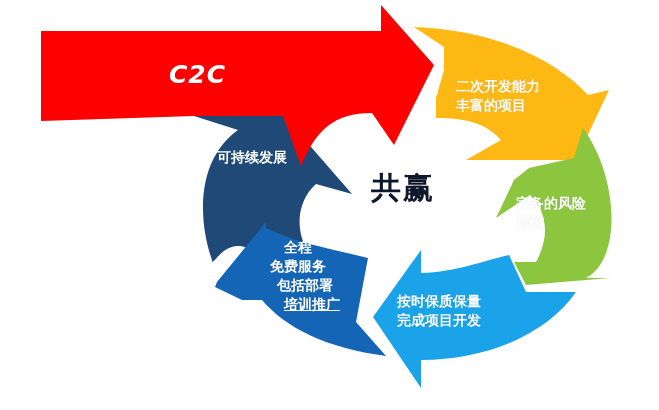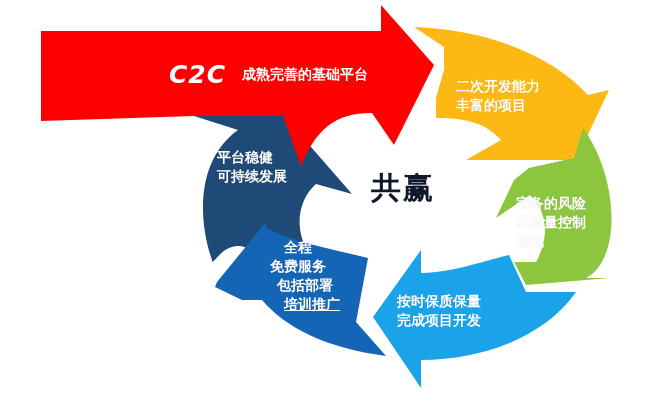--- a/index.html
+++ b/index.html
@@ -27,44 +27,41 @@
     <path fill="#fdb813" d="M398,27 C480,30 540,60 572,95 L593,90 L560,160 L450,160 L485,140 C470,123 450,118 420,118 L420,98 L428,70 L428,47 Z"></path>
 
     <path fill="#8cc63f" d="M567,128 C604,180 605,260 570,278 L594,278 L510,285 L498,262 L520,262 C535,235 530,210 514,195 L480,218 L498,180 L513,168 L558,158 Z"></path>
 
     <path fill="#1aa3e8" d="M560,292 C530,335 470,360 405,360 L405,388 L357,317 L405,250 L405,273 C440,272 470,260 493,255 L510,292 Z"></path>
 
     <path fill="#1565b7" d="M201,282 L250,222 L250,228 C280,243 320,250 352,258 L340,322 L370,356 C310,348 270,328 246,300 L226,300 L199,287 Z"></path>
   </svg>
 
   <span class="c2c">C2C</span>
-  <div class="lbl" style="left:226px; top:65px; font-size:14px;">成熟完善的基础平台</div>
 
   <div class="lbl" style="left:440px; top:77px;">
     <div>二次开发能力</div>
     <div>丰富的项目</div>
   </div>
 
   <div class="lbl" style="left:500px; top:194px;">
     <div>完备的风险</div>
-    <div>和质量控制</div>
     <div>措施</div>
   </div>
 
   <div class="lbl" style="left:381px; top:292px;">
     <div>按时保质保量</div>
     <div>完成项目开发</div>
   </div>
 
   <div class="lbl" style="left:240px; top:238px;text-align:center;">
     <div>全程</div>
     <div>免费服务</div>
     <div style="padding-left:14px;">包括部署</div>
     <div style="padding-left:28px;text-decoration:underline;">培训推广</div>
   </div>
 
   <div class="lbl" style="left:201px; top:148px;">
-    <div>平台稳健</div>
     <div>可持续发展</div>
   </div>
 
   <div class="center">共赢</div>
 </div>
 
 </body></html>

